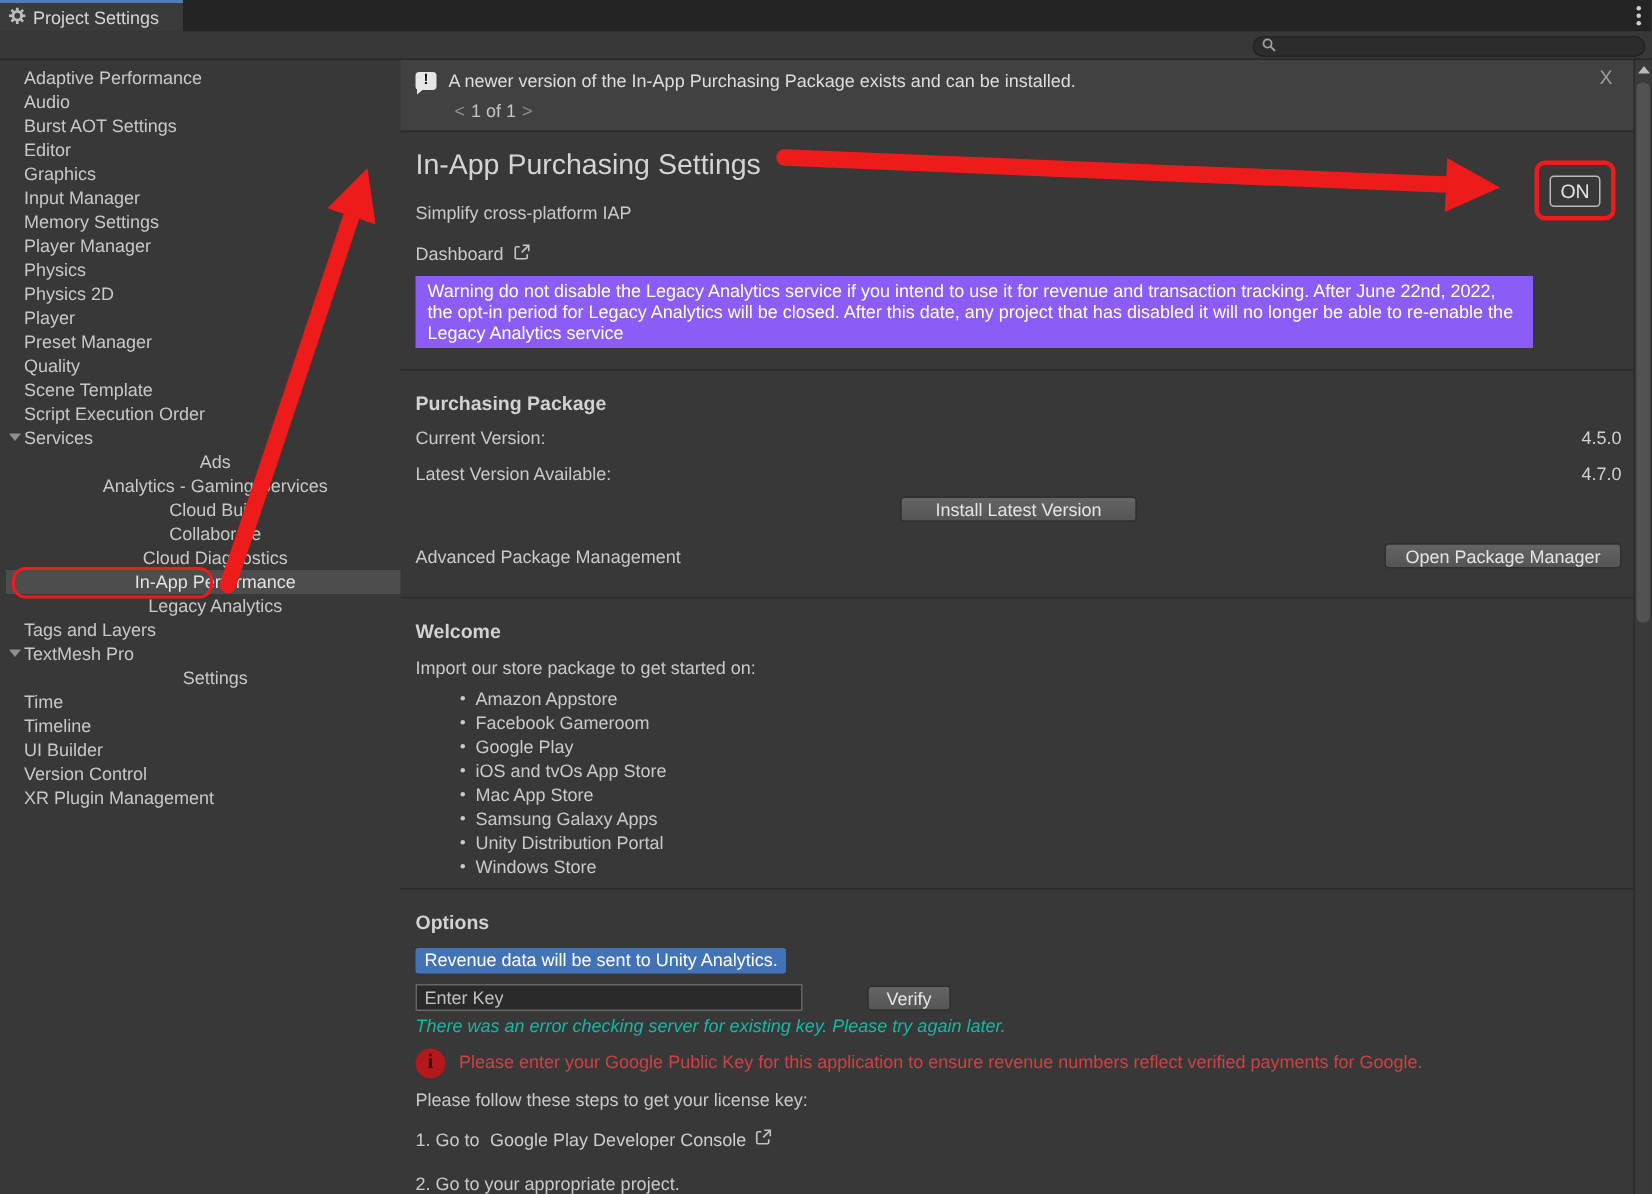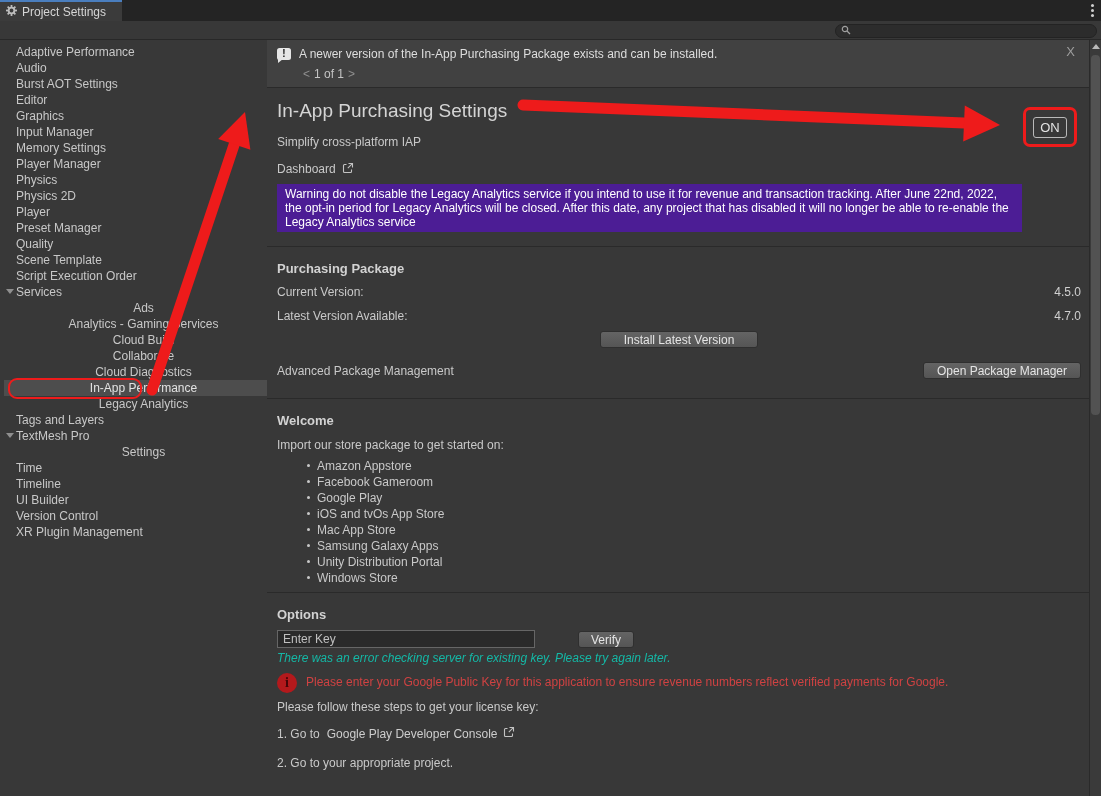--- a/index.html
+++ b/index.html
@@ -47,21 +47,21 @@
     border-top:4px solid #e6e6e6; border-right:5px solid transparent; }
   .notif-msg { color:#dedede; }
   .notif-pager { margin:6px 0 0 22px; color:#c4c4c4; }
   .pager-arrow { color:#8f8f8f; padding:0 4px; cursor:default; }
   .notif-close { position:absolute; right:14px; top:4px; color:#9d9d9d; font-size:13px; cursor:default; }
 
   .content { padding:6px 8px 0 10px; position:relative; }
   .page-title { font-size:19px; line-height:22px; font-weight:400; color:#d4d4d4; margin-top:6px; }
   .tagline { margin-top:13px; line-height:15px; }
   .dash-row { margin-top:11px; height:16px; display:flex; align-items:center; gap:6px; }
-  .warning-box { margin-top:7px; width:745px; background:#4c1d95; color:#ffffff; padding:3px 8px;
+  .warning-box { margin-top:7px; width:745px; background:#8b5cf6; color:#ffffff; padding:3px 8px;
     line-height:14px; font-size:12px; }
   .divider { height:1px; background:#2a2a2a; margin:0 -8px 0 -10px; }
   .d1 { margin-top:14px; } .d2 { margin-top:19px; } .d3 { margin-top:6px; }
   .section-heading { font-size:13px; font-weight:700; color:#d2d2d2; margin-top:13px; line-height:17px; }
   .kv-row { display:flex; justify-content:space-between; line-height:15px; }
   .kv1 { margin-top:8px; } .kv2 { margin-top:9px; }
   .kv-val { color:#d0d0d0; }
   .btn-row { display:flex; justify-content:center; margin-top:7px; }
   .adv-row { display:flex; justify-content:space-between; align-items:center; margin-top:14px; }
   .ubtn { background:linear-gradient(#646464,#555555); border:1px solid #2f2f2f; border-radius:3px;
@@ -381,20 +381,23 @@
           <li class="store-item"><span class="bullet-dot"></span><span>Samsung Galaxy Apps</span></li>
 
           <li class="store-item"><span class="bullet-dot"></span><span>Unity Distribution Portal</span></li>
 
           <li class="store-item"><span class="bullet-dot"></span><span>Windows Store</span></li>
         </ul>
 
       <div class="divider d3"></div>
 
       <div class="section-heading">Options</div>
+      <div>
+        <span class="chip">Revenue data will be sent to Unity Analytics.</span>
+      </div>
       <div class="key-row">
         <input class="key-input" placeholder="Enter Key" style="">
         <button class="ubtn verify-btn">Verify</button>
       </div>
       <div class="error-text">There was an error checking server for existing key. Please try again later.</div>
       <div class="google-row">
         <span class="err-icon">i</span>
         <span class="google-text">Please enter your Google Public Key for this application to ensure revenue numbers reflect verified payments for Google.</span>
       </div>
 

